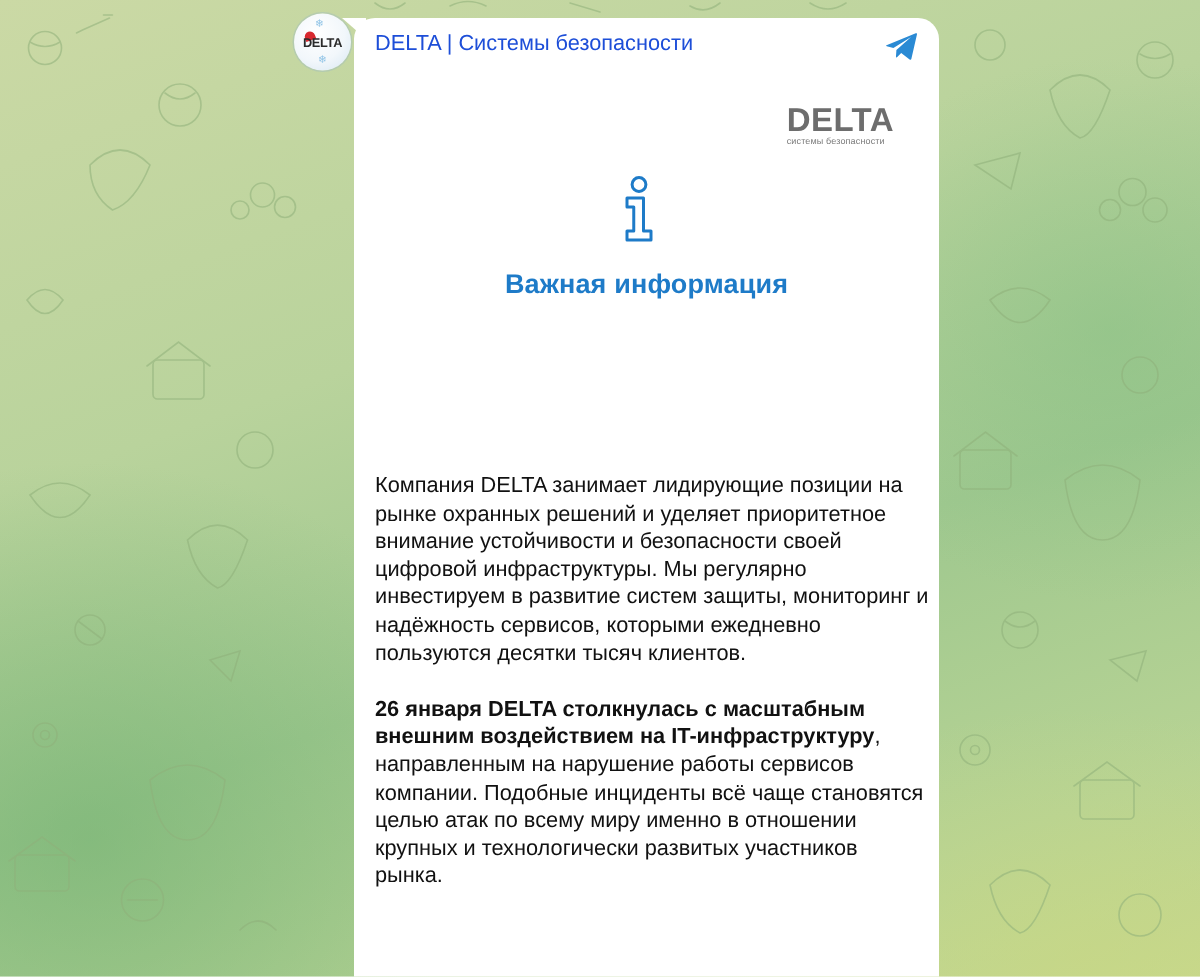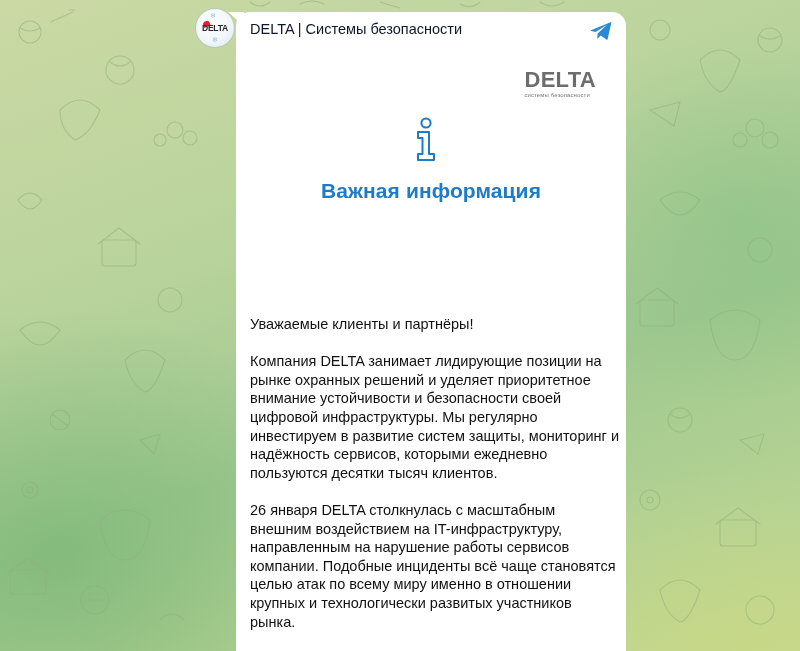--- a/index.html
+++ b/index.html
@@ -24,38 +24,38 @@
   .avatar .snow { position: absolute; color: #8fc3e6; font-size: 7px; }
   .card {
     position: absolute; left: 236px; top: 12px; width: 390px; height: 660px;
     background: #ffffff; border-radius: 14px 14px 0 0;
   }
   .card::before {
     content: ""; position: absolute; left: -8px; top: 0; width: 16px; height: 14px;
     background: #ffffff; clip-path: polygon(0 0, 100% 0, 100% 100%);
   }
   .channel-title {
-    position: absolute; left: 14px; top: 9px; font-size: 14.5px; color: #0f172a; font-weight: 500;
+    position: absolute; left: 14px; top: 9px; font-size: 14.5px; color: #1d4ed8; font-weight: 500;
   }
   .share-btn { position: absolute; right: 14px; top: 9px; width: 22px; height: 20px; cursor: pointer; }
   .media { position: absolute; left: 0; top: 45px; width: 390px; height: 240px; }
   .logo { position: absolute; right: 30px; top: 12px; text-align: left; }
   .logo .logo-main { font-size: 22px; font-weight: 700; color: #6d6d6d; letter-spacing: 0.3px; line-height: 22px; }
   .logo .logo-sub { font-size: 6px; color: #7a7a7a; margin-top: 1px; letter-spacing: 0.1px; }
   .info-icon { position: absolute; left: 178px; top: 60px; width: 24px; height: 45px; }
   .media-title {
     position: absolute; left: 0; right: 0; top: 122px; text-align: center;
-    font-size: 21px; font-weight: 700; color: #1e7bc8; letter-spacing: 0.1px;
+    font-size: 18px; font-weight: 700; color: #1e7bc8; letter-spacing: 0.1px;
   }
   .text {
     position: absolute; left: 14px; top: 303px; width: 370px;
     font-size: 14.5px; line-height: 18.6px; color: #111111;
   }
   .text p { margin: 0 0 18.6px 0; }
-  .text b { font-weight: 400; }
+  .text b { font-weight: 700; }
 </style>
 </head>
 <body>
 
 <svg class="pattern" width="800" height="651" viewBox="0 0 800 651">
   <g fill="none" stroke="#8fb07a" stroke-width="1.1" stroke-linecap="round">
     <circle cx="30" cy="32" r="11"></circle>
       <path d="M20 28 q10 6 20 0"></path>
     <path d="M55 20 l18 -8 m-4 -2 l6 0 m-20 10 l-4 2"></path>
     <circle cx="120" cy="70" r="14"></circle>
@@ -131,17 +131,16 @@
     <svg class="info-icon" viewBox="0 0 24 45">
       <g fill="none" stroke="#1e7bc8" stroke-width="2">
         <circle cx="12" cy="6" r="4.6"></circle>
         <path d="M4 15 H15 V37 H20 V43 H4 V37 H8.5 V21 H4 Z" stroke-linejoin="round"></path>
       </g>
     </svg>
     <div class="media-title">Важная информация</div>
   </div>
 
   <div class="text">
-    <p>Уважаемые клиенты и партнёры!</p>
     <p>Компания DELTA занимает лидирующие позиции на рынке охранных решений и уделяет приоритетное внимание устойчивости и безопасности своей цифровой инфраструктуры. Мы регулярно инвестируем в развитие систем защиты, мониторинг и надёжность сервисов, которыми ежедневно пользуются десятки тысяч клиентов.</p>
     <p><b>26 января DELTA столкнулась с масштабным внешним воздействием на IT-инфраструктуру</b><span>, направленным на нарушение работы сервисов компании. Подобные инциденты всё чаще становятся целью атак по всему миру именно в отношении крупных и технологически развитых участников рынка.</span></p>
   </div>
 </div>
 
 </body></html>

